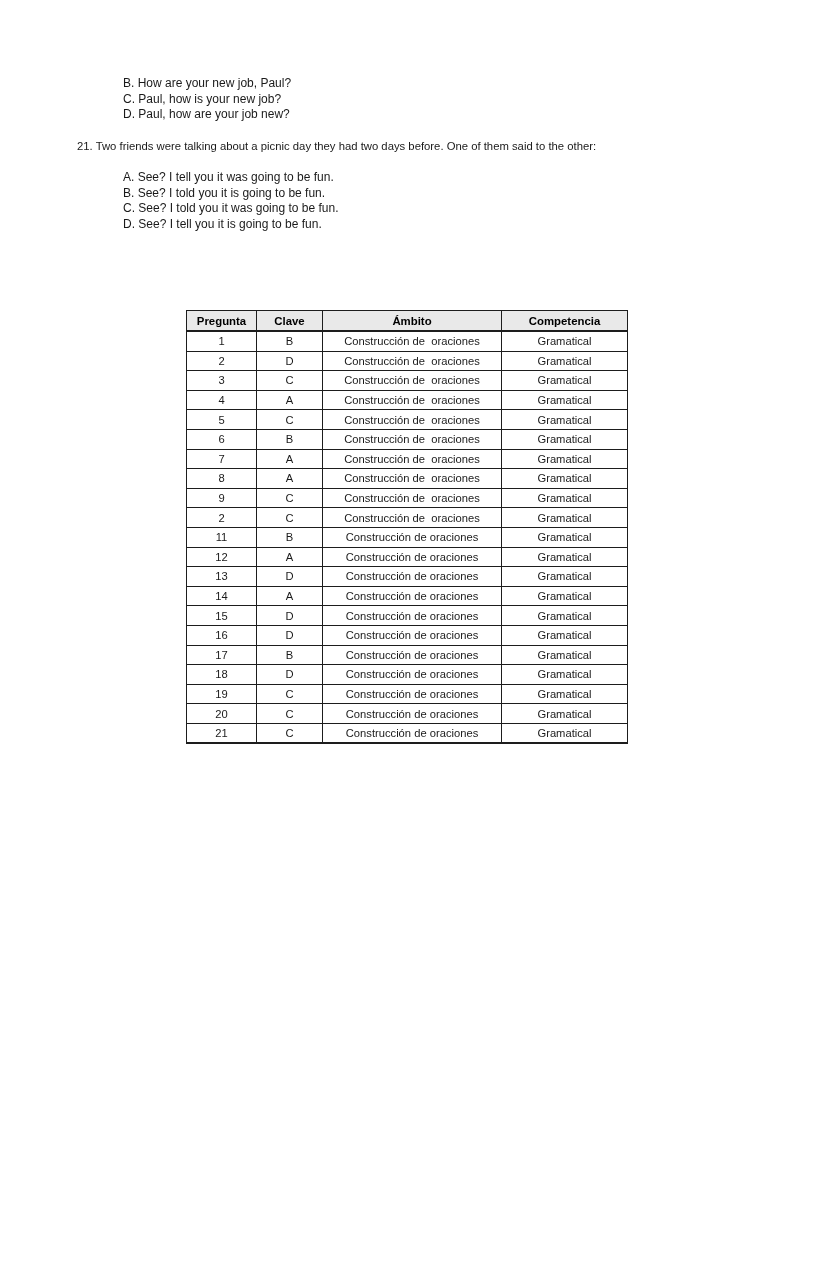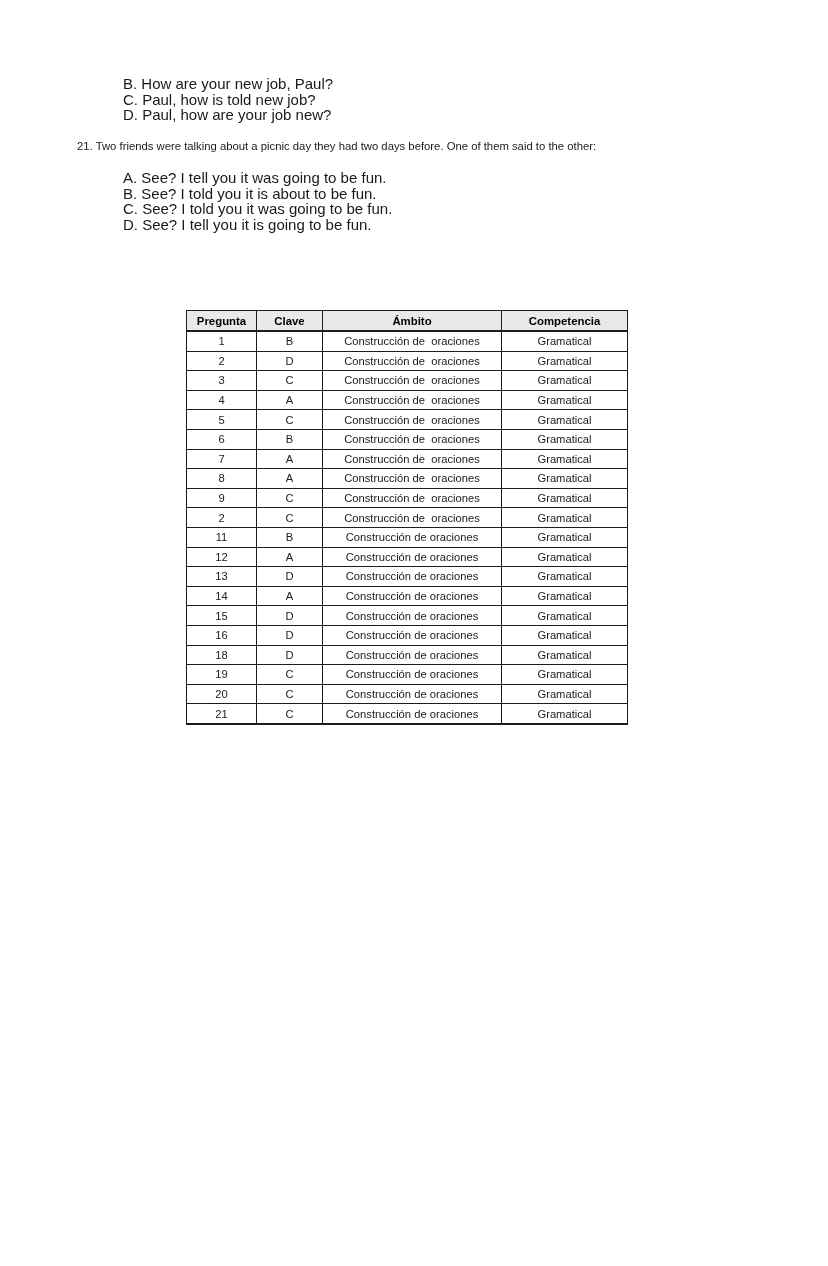--- a/index.html
+++ b/index.html
@@ -24,21 +24,21 @@
     width: 828px;
   }
 
   .opt-list {
     margin: 0;
     padding: 0;
     list-style: none;
   }
 
   .opt-line {
-    font-size: 15px;
+    font-size: 12px;
     line-height: 15.6px;
     color: #1a1a1a;
     white-space: pre;
   }
 
   .trailing-opts {
     position: absolute;
     left: 123px;
     top: 76px;
   }
@@ -109,29 +109,29 @@
   table.keytable td:last-child { border-right: none; margin-top: 14px; }
   table.keytable tr:last-child td { border-bottom: none; }
 </style>
 </head>
 <body>
 
 <div class="qblock">
 
   <ul class="opt-list trailing-opts">
     <li class="opt-line">B. How are your new job, Paul?</li>
-    <li class="opt-line">C. Paul, how is told new job?</li>
+    <li class="opt-line">C. Paul, how is your new job?</li>
     <li class="opt-line">D. Paul, how are your job new?</li>
   </ul>
 
   <div class="question-line">21. Two friends were talking about a picnic day they had two days before. One of them said to the other:</div>
 
   <ul class="opt-list q21-opts">
     <li class="opt-line">A. See? I tell you it was going to be fun.</li>
-    <li class="opt-line">B. See? I told you it is about to be fun.</li>
+    <li class="opt-line">B. See? I told you it is going to be fun.</li>
     <li class="opt-line">C. See? I told you it was going to be fun.</li>
     <li class="opt-line">D. See? I tell you it is going to be fun.</li>
   </ul>
 
 </div>
 
 <div class="table-wrap">
   <table class="keytable">
     <colgroup>
       <col class="c-pregunta">
@@ -238,20 +238,26 @@
           <td>Construcción de oraciones</td>
           <td>Gramatical</td>
         </tr>
         <tr>
           <td>16</td>
           <td>D</td>
           <td>Construcción de oraciones</td>
           <td>Gramatical</td>
         </tr>
         <tr>
+          <td>17</td>
+          <td>B</td>
+          <td>Construcción de oraciones</td>
+          <td>Gramatical</td>
+        </tr>
+        <tr>
           <td>18</td>
           <td>D</td>
           <td>Construcción de oraciones</td>
           <td>Gramatical</td>
         </tr>
         <tr>
           <td>19</td>
           <td>C</td>
           <td>Construcción de oraciones</td>
           <td>Gramatical</td>

